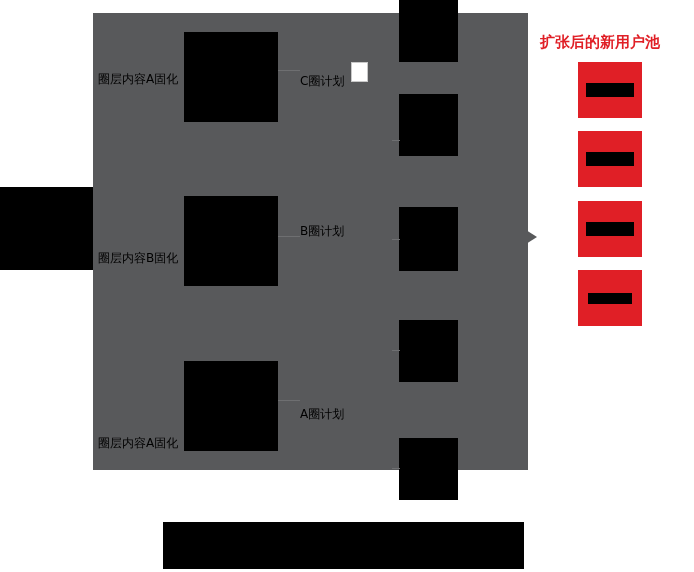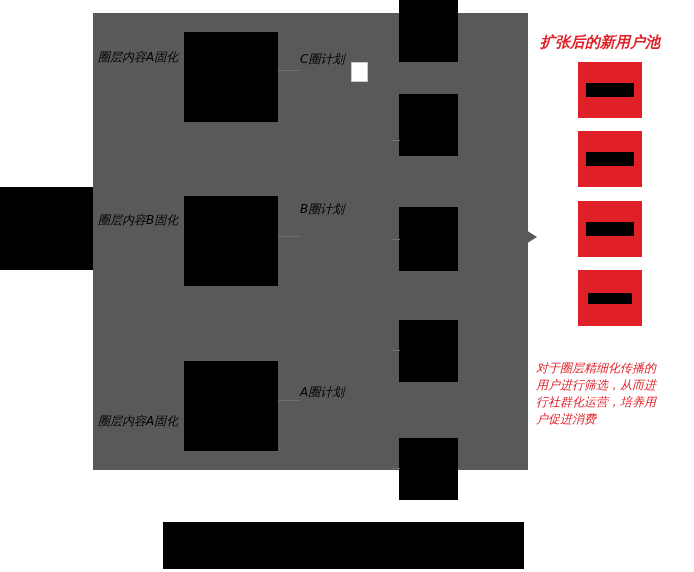--- a/index.html
+++ b/index.html
@@ -12,21 +12,21 @@
   }
   #stage {
     position: relative;
     width: 694px;
     height: 572px;
     overflow: hidden;
     background: #ffffff;
   }
 
   
-  .abs { position: absolute; font-style: italic; }
+  .abs { position: absolute; }
 
   
   .panel-grey {
     background: #58595b;
   }
 
   
   .blk {
     background: #000000;
   }
@@ -46,20 +46,21 @@
     border: 1px solid #c8c8c8;
     box-sizing: border-box;
   }
 
   
   .lbl {
     color: #000000;
     font-size: 12px;
     line-height: 14px;
     white-space: nowrap;
+    margin-top: 22px;
   }
   .lbl-on-grey {
     color: #000000;
   }
   .title-red {
     color: #e01f26;
     font-size: 15px;
     font-weight: bold;
     line-height: 18px;
     white-space: nowrap;
@@ -105,21 +106,21 @@
   <div class="abs panel-grey" style="left:93px; top:13px; width:435px; height:457px;"></div>
 
   <div class="abs lbl lbl-on-grey" style="left:98px; top:50px;">圈层内容A固化</div>
 
   <div class="abs blk" style="left:184px; top:32px; width:94px; height:90px;"></div>
 
   <div class="abs conn" style="left:278px; top:70px; width:22px;"></div>
 
   <div class="abs lbl lbl-on-grey" style="left:300px; top:52px;">C圈计划</div>
 
-  <div class="abs lbl lbl-on-grey" style="left:98px; top:213px;">圈层内容B固化</div>
+  <div class="abs lbl lbl-on-grey" style="left:98px; top:229px;">圈层内容B固化</div>
 
   <div class="abs blk" style="left:184px; top:196px; width:94px; height:90px;"></div>
 
   <div class="abs conn" style="left:278px; top:236px; width:22px;"></div>
 
   <div class="abs lbl lbl-on-grey" style="left:300px; top:202px;">B圈计划</div>
 
   <div class="abs lbl lbl-on-grey" style="left:98px; top:414px;">圈层内容A固化</div>
 
   <div class="abs blk" style="left:184px; top:361px; width:94px; height:90px;"></div>
@@ -156,18 +157,17 @@
   </div>
 
   <div class="abs card-red" style="left:578px; top:201px; width:64px; height:56px;">
     <div class="bar" style="left:8px; top:21px; width:48px; height:14px;"></div>
   </div>
 
   <div class="abs card-red" style="left:578px; top:270px; width:64px; height:56px;">
     <div class="bar" style="left:10px; top:23px; width:44px; height:11px;"></div>
   </div>
 
-  <div class="abs note-red" style="left:536px; top:360px;">对于圈层精细化传播的用户进行筛选，从而进行社群化运营，培养用户促进消费</div>
 
   <div class="abs bottom-bar" style="left:163px; top:522px; width:361px; height:47px;"></div>
   <div class="abs lbl" style="left:163px; top:538px; width:361px; text-align:center; color:#ffffff;"></div>
 
 </div>
 
 </body></html>

